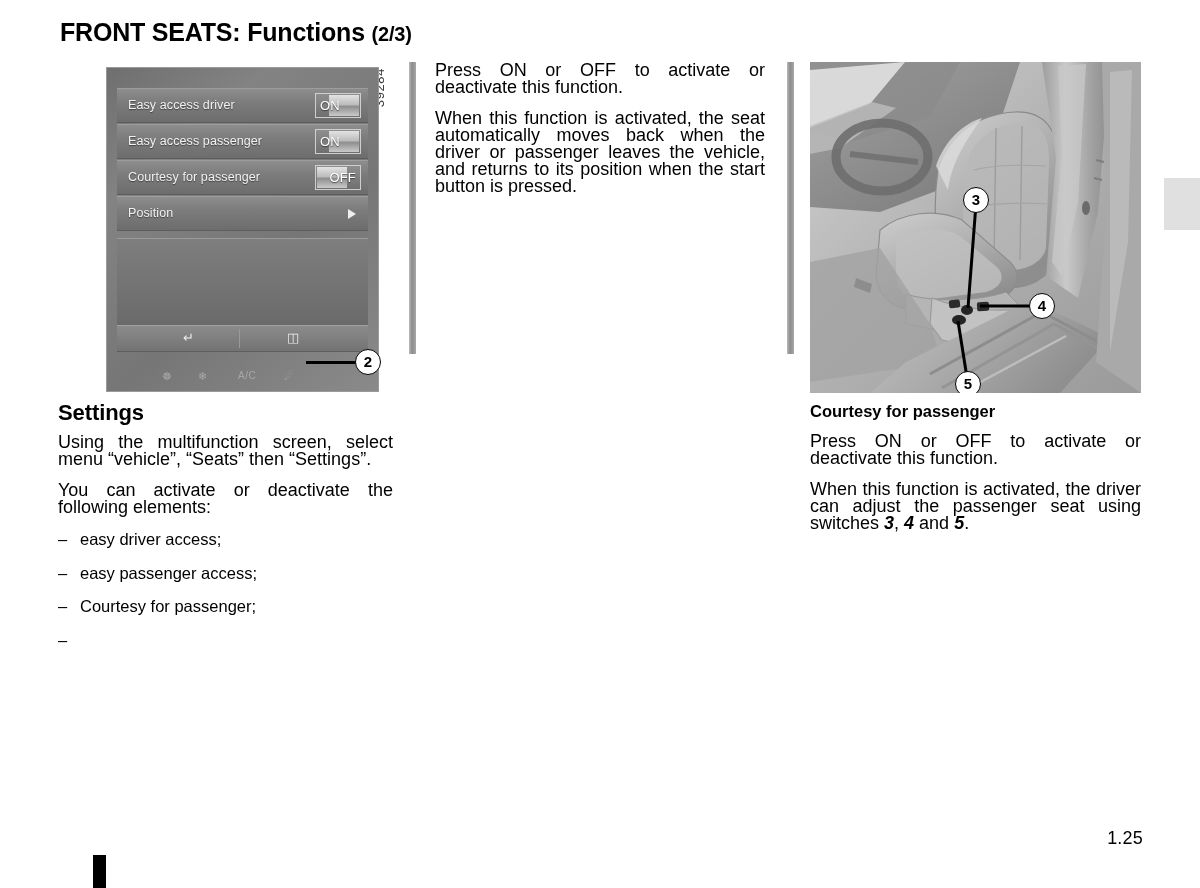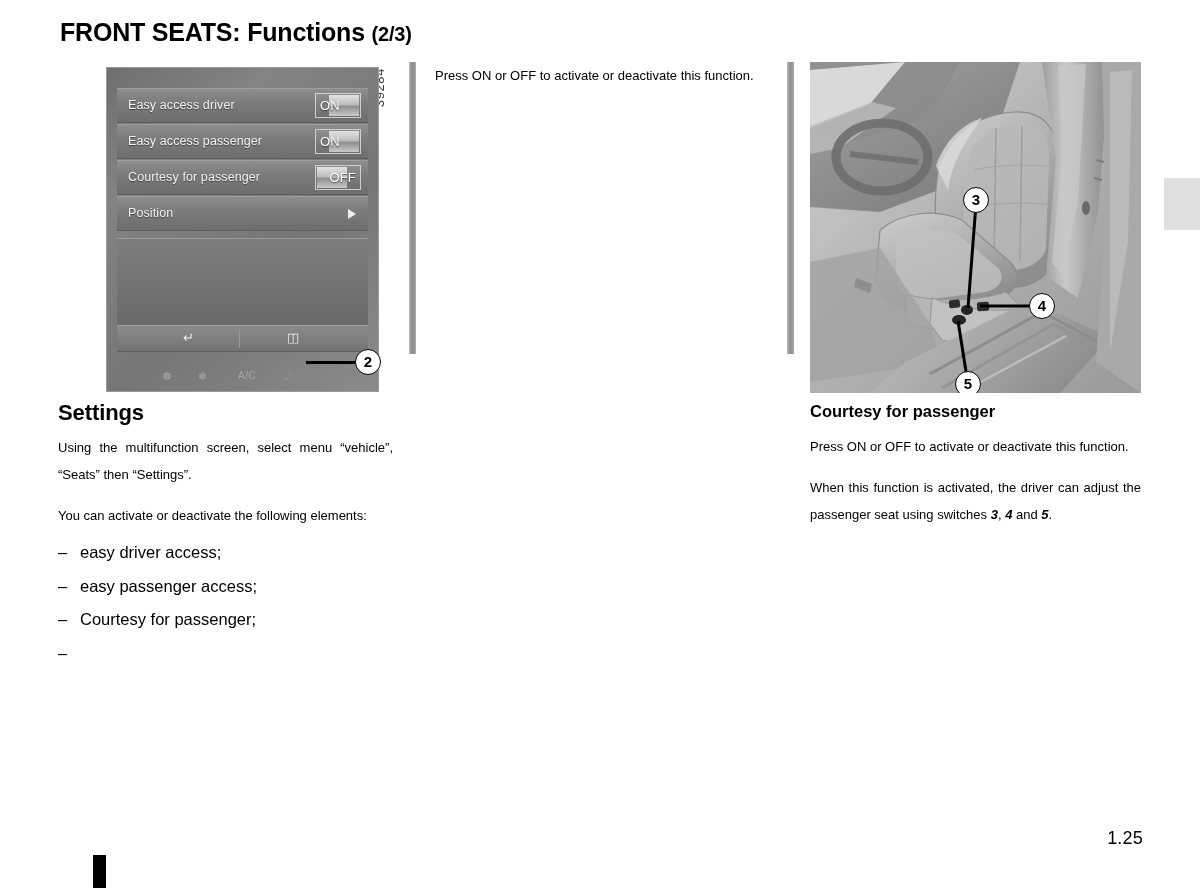--- a/index.html
+++ b/index.html
@@ -250,22 +250,22 @@
   }
 
   
   .sec-title {
     font-size: 22px;
     font-weight: bold;
     margin: 0 0 8px 0;
     letter-spacing: -0.1px;
   }
   .body-p {
-    font-size: 13px;
-    line-height: 27px;
+    font-size: 18px;
+    line-height: 17px;
     margin: 0 0 14px 0;
     text-align: justify;
   }
   .body-p.last { margin-bottom: 0; }
   .dash-item {
     font-size: 16.5px;
     line-height: 19.5px;
     margin: 0 0 14px 0;
     padding-left: 22px;
     position: relative;
@@ -416,20 +416,21 @@
     <span class="dash">–</span>
     <span>Courtesy for passenger;</span>
   </p>
   <p class="dash-item">
     <span class="dash">–</span>
   </p>
 </div>
 
 <div class="mid-col">
   <p class="body-p">Press ON or OFF to activate or deactivate this function.</p>
+  <p class="body-p last">When this function is activated, the seat automatically moves back when the driver or passenger leaves the vehicle, and returns to its position when the start button is pressed.</p>
 </div>
 
 <div class="fig-ref" style="left:1122px; top:68px;">34486</div>
 
 <div class="right-col">
   <div class="photo-figure">
     <svg width="331" height="331" viewBox="0 0 331 331">
       <defs>
         <linearGradient id="bodyG" x1="0" y1="0" x2="1" y2="1">
           <stop offset="0%" stop-color="#d2d2d2"></stop>

